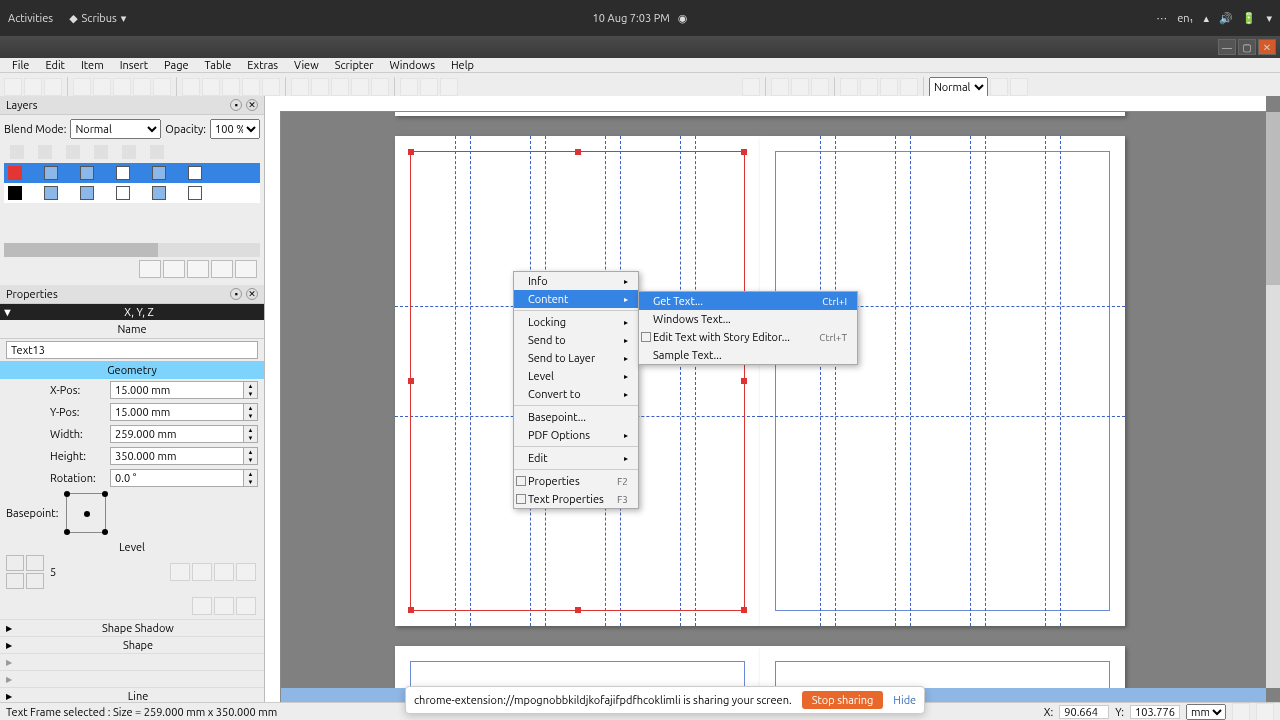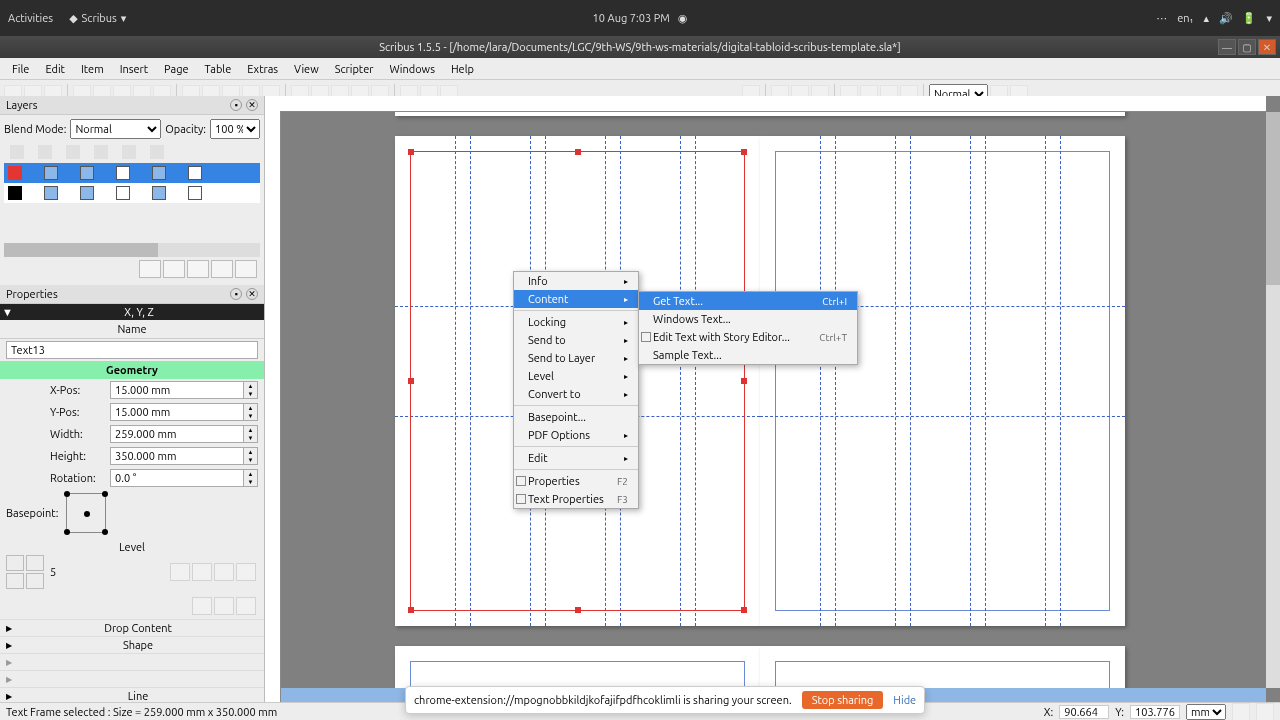--- a/index.html
+++ b/index.html
@@ -13,21 +13,21 @@
 .gnome-bar span { cursor: default; }
 .gnome-item { display: flex; align-items: center; gap: 4px; }
 
 
 .title-bar { background: linear-gradient(#4a4a4a,#3a3a3a); color: #eee; height: 22px; display: flex; align-items: center; justify-content: center; position: relative; font-size: 12px; }
 .title-bar .winbtns { position: absolute; right: 4px; display: flex; gap: 2px; }
 .winbtn { width: 18px; height: 16px; background: #555; border: 1px solid #666; display: flex; align-items: center; justify-content: center; color: #ccc; font-size: 10px; }
 .winbtn.close { background: #d35b29; }
 
 
-.menu-bar { background: #ededed; height: 22px; display: flex; align-items: center; padding: 0 4px; border-bottom: 1px solid #ccc; }
+.menu-bar { background: #ededed; height: 15px; display: flex; align-items: center; padding: 0 4px; border-bottom: 1px solid #ccc; }
 .menu-bar .mitem { padding: 2px 8px; cursor: default; }
 
 
 .tool-bar { background: #ededed; height: 28px; display: flex; align-items: center; padding: 0 4px; border-bottom: 1px solid #ccc; gap: 2px; }
 .tbtn { width: 18px; height: 18px; background: #f5f5f5; border: 1px solid #ddd; opacity: 0.5; }
 .tsep { width: 1px; height: 20px; background: #ccc; margin: 0 3px; }
 .tool-bar select { font-size: 11px; height: 20px; }
 
 
 .left-col { position: absolute; left: 0; top: 96px; width: 265px; bottom: 18px; background: #ededed; border-right: 1px solid #bbb; overflow: hidden; }
@@ -52,21 +52,21 @@
 .layer-btns { display: flex; justify-content: flex-end; gap: 2px; padding: 3px; }
 .layer-btns .b { width: 22px; height: 18px; border: 1px solid #bbb; background: #f5f5f5; }
 
 .props-body { padding: 0; }
 .xyz-hdr { background: #222; color: #fff; padding: 2px; display: flex; }
 .xyz-hdr .tri { width: 14px; }
 .xyz-hdr .lbl { flex: 1; text-align: center; }
 .name-row { text-align: center; padding: 3px; border-bottom: 1px solid #ccc; }
 .name-field { margin: 2px 6px; }
 .name-field input { width: 100%; border: 1px solid #aaa; padding: 2px 4px; }
-.geo-hdr { text-align: center; padding: 3px; background: #86efac; font-weight: bold; }
+.geo-hdr { text-align: center; padding: 3px; background: #7dd3fc; }
 .geo-row { display: flex; align-items: center; padding: 2px 6px; margin-left: 44px; }
 .geo-row label { width: 60px; }
 .geo-row .spin { flex: 1; display: flex; border: 1px solid #aaa; background: #fff; }
 .geo-row .spin input { border: none; flex: 1; padding: 2px 4px; width: 80px; }
 .geo-row .spin .arrows { width: 14px; display: flex; flex-direction: column; border-left: 1px solid #aaa; }
 .geo-row .spin .arrows div { flex: 1; font-size: 6px; text-align: center; background: #eee; }
 .basepoint-row { display: flex; align-items: center; padding: 4px 6px; gap: 8px; }
 .basepoint-widget { width: 40px; height: 40px; border: 1px solid #888; position: relative; }
 .basepoint-widget .dot { width: 6px; height: 6px; background: #000; border-radius: 3px; position: absolute; }
 .level-section { padding: 2px 6px; }
@@ -132,21 +132,20 @@
     <span>⋯</span>
     <span>en₁</span>
     <span>▴</span>
     <span>🔊</span>
     <span>🔋</span>
     <span>▾</span>
   </div>
 </div>
 
 <div class="title-bar">
-  <span>Scribus 1.5.5 - [/home/lara/Documents/LGC/9th-WS/9th-ws-materials/digital-tabloid-scribus-template.sla*]</span>
   <div class="winbtns">
     <div class="winbtn">—</div>
     <div class="winbtn">▢</div>
     <div class="winbtn close">✕</div>
   </div>
 </div>
 
 <div class="menu-bar">
   <span class="mitem">File</span>
   <span class="mitem">Edit</span>
@@ -354,21 +353,21 @@
           </div>
       </div>
       <div class="level-btns" style="margin-top:6px">
           <div class="b"></div>
           <div class="b"></div>
           <div class="b"></div>
         </div>
     </div>
     <div class="accordion-row">
         <span class="tri">▶</span>
-        <span class="lbl">Drop Content</span>
+        <span class="lbl">Shape Shadow</span>
       </div>
     <div class="accordion-row">
         <span class="tri">▶</span>
         <span class="lbl">Shape</span>
       </div>
     <div class="accordion-row dim">
         <span class="tri">▶</span>
         <span class="lbl">&nbsp;</span>
       </div>
     <div class="accordion-row dim">

